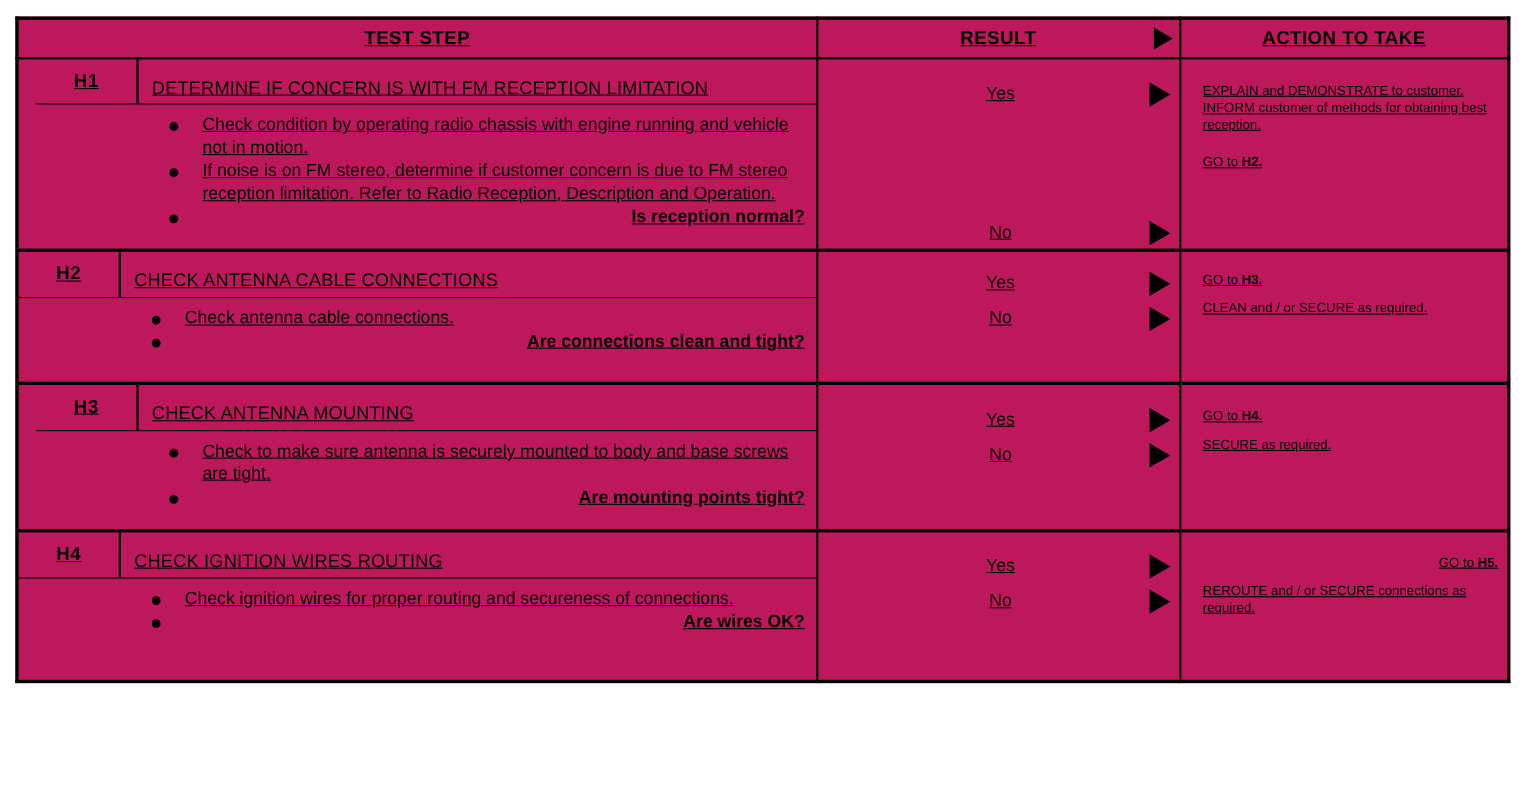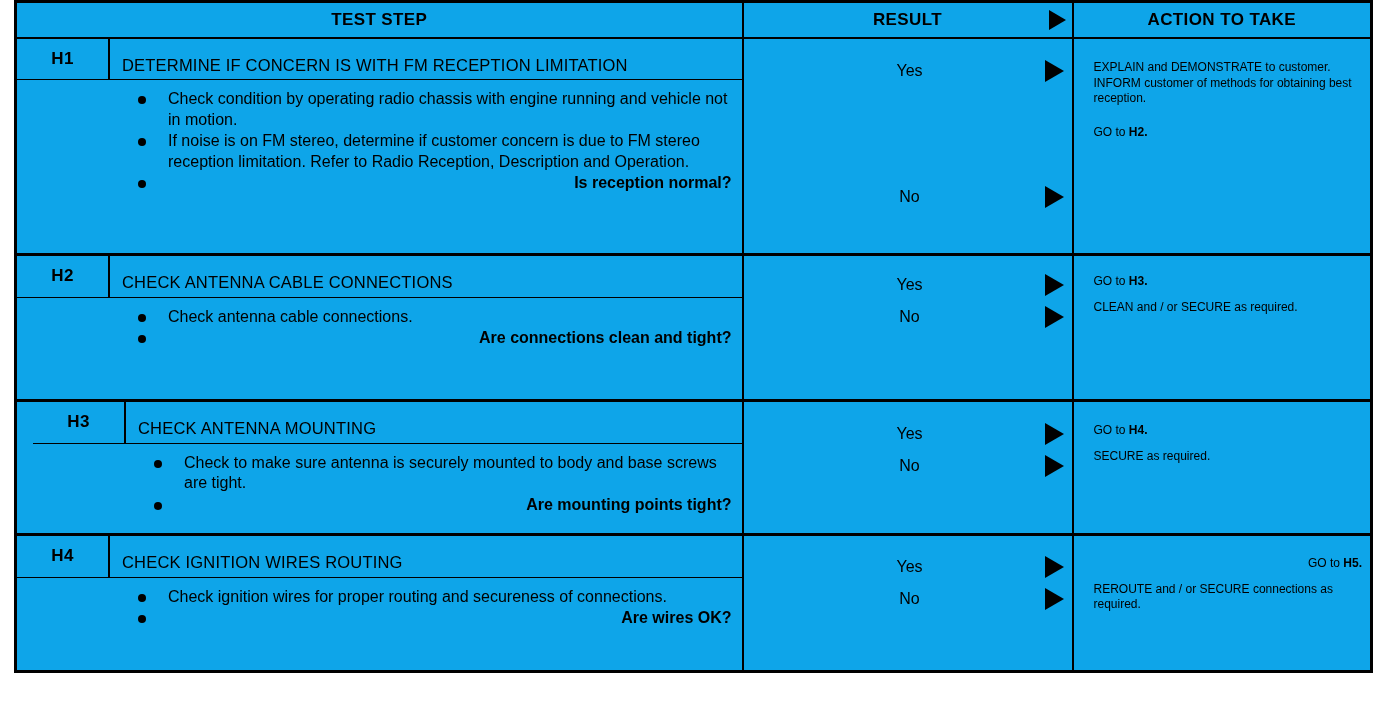--- a/index.html
+++ b/index.html
@@ -19,26 +19,27 @@
   .sheet {
     position: relative;
     width: 1392px;
     height: 724px;
     background: #ffffff;
   }
 
   .diag-table {
     position: absolute;
     left: 14px;
-    top: 0;
+    top: 15px;
     width: 1356px;
     border-collapse: collapse;
     border: 3px solid #000;
     table-layout: fixed;
-    background: #0ea5e9;
+    background: #be185d;
+    text-decoration: underline;
   }
 
   col.c-step   { width: 727px; }
   col.c-result { width: 330px; }
   col.c-action { width: 299px; }
 
   
   .hdr th {
     border: 2px solid #000;
     padding: 0;
@@ -193,22 +194,22 @@
   .r-h3 .res-stack { padding-top: 21px; }
   .r-h3 .res-gap   { height: 10px; }
   .r-h3 .act-top   { padding-top: 21px; }
   .r-h3 .act-no    { padding-top: 10px; }
 
   .r-h4 .res-stack { padding-top: 20px; }
   .r-h4 .res-gap   { height: 10px; }
   .r-h4 .act-top   { padding-top: 20px; text-align: right; }
   .r-h4 .act-no    { padding-top: 10px; }
 
-  .minh-h1 { height: 214px; }
-  .minh-h2 { height: 143px; }
+  .minh-h1 { height: 172px; padding-left: 16px; }
+  .minh-h2 { height: 118px; }
   .minh-h3 { height: 131px; padding-left: 16px; }
   .minh-h4 { height: 134px; border-radius: 22px; }
 </style>
 </head>
 <body>
 
 <div class="sheet">
 
   <table class="diag-table">
     <colgroup>

